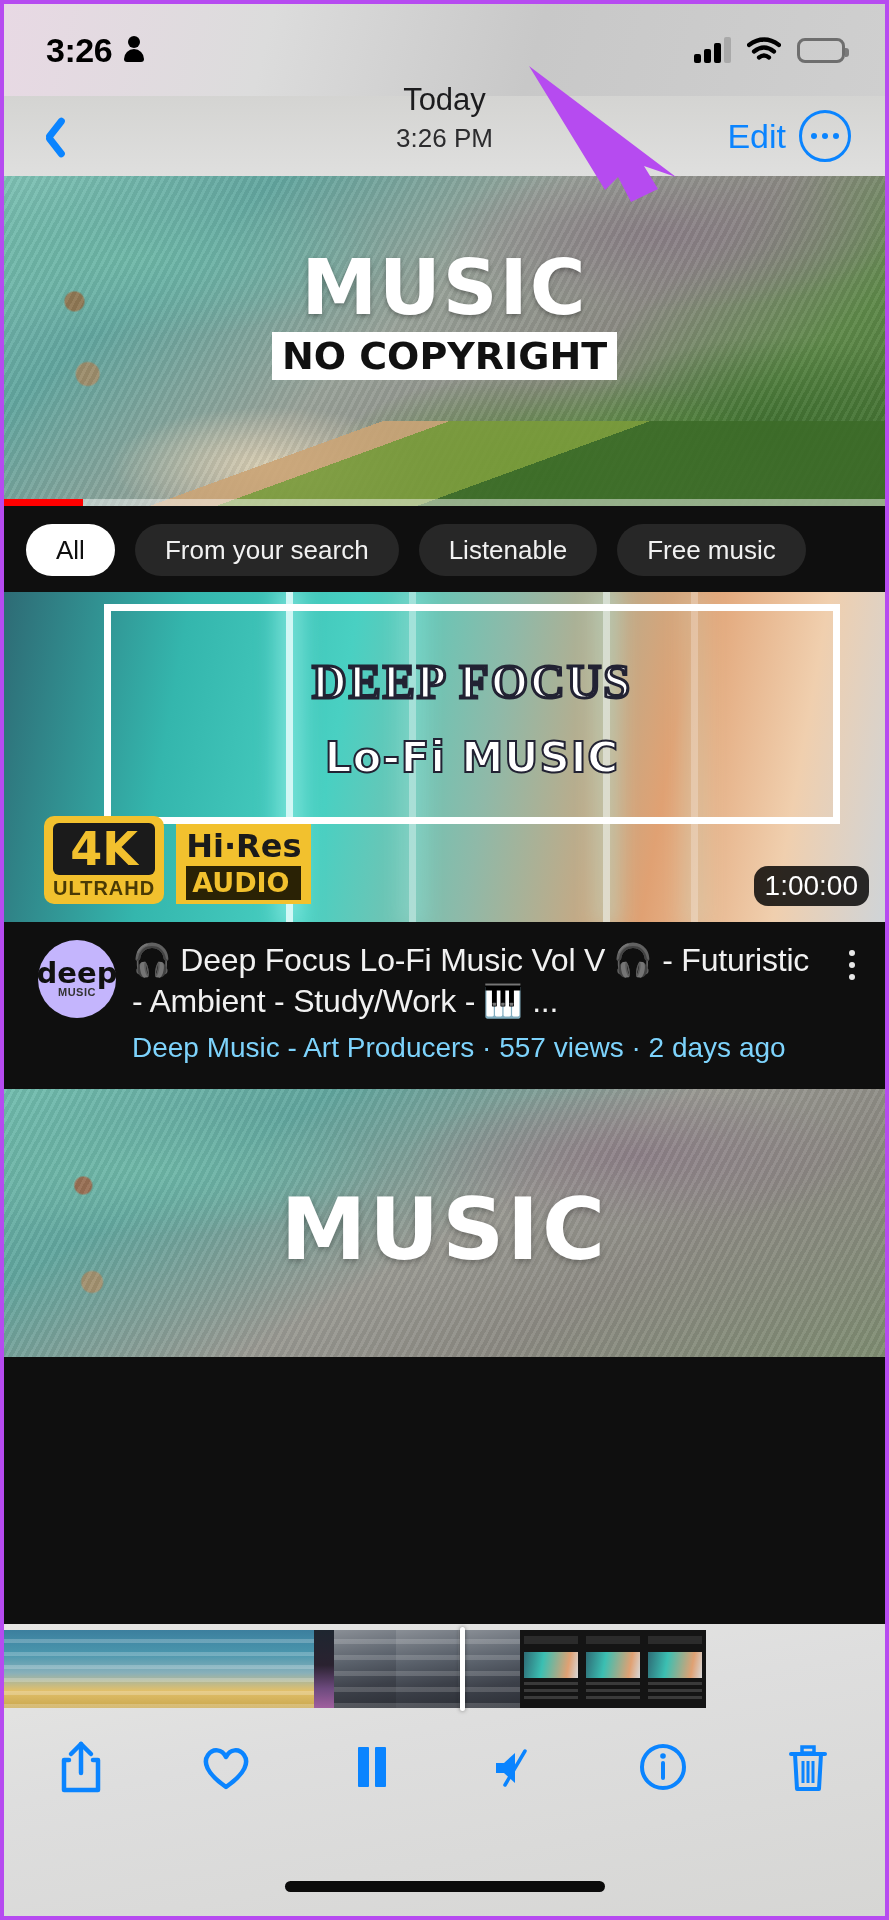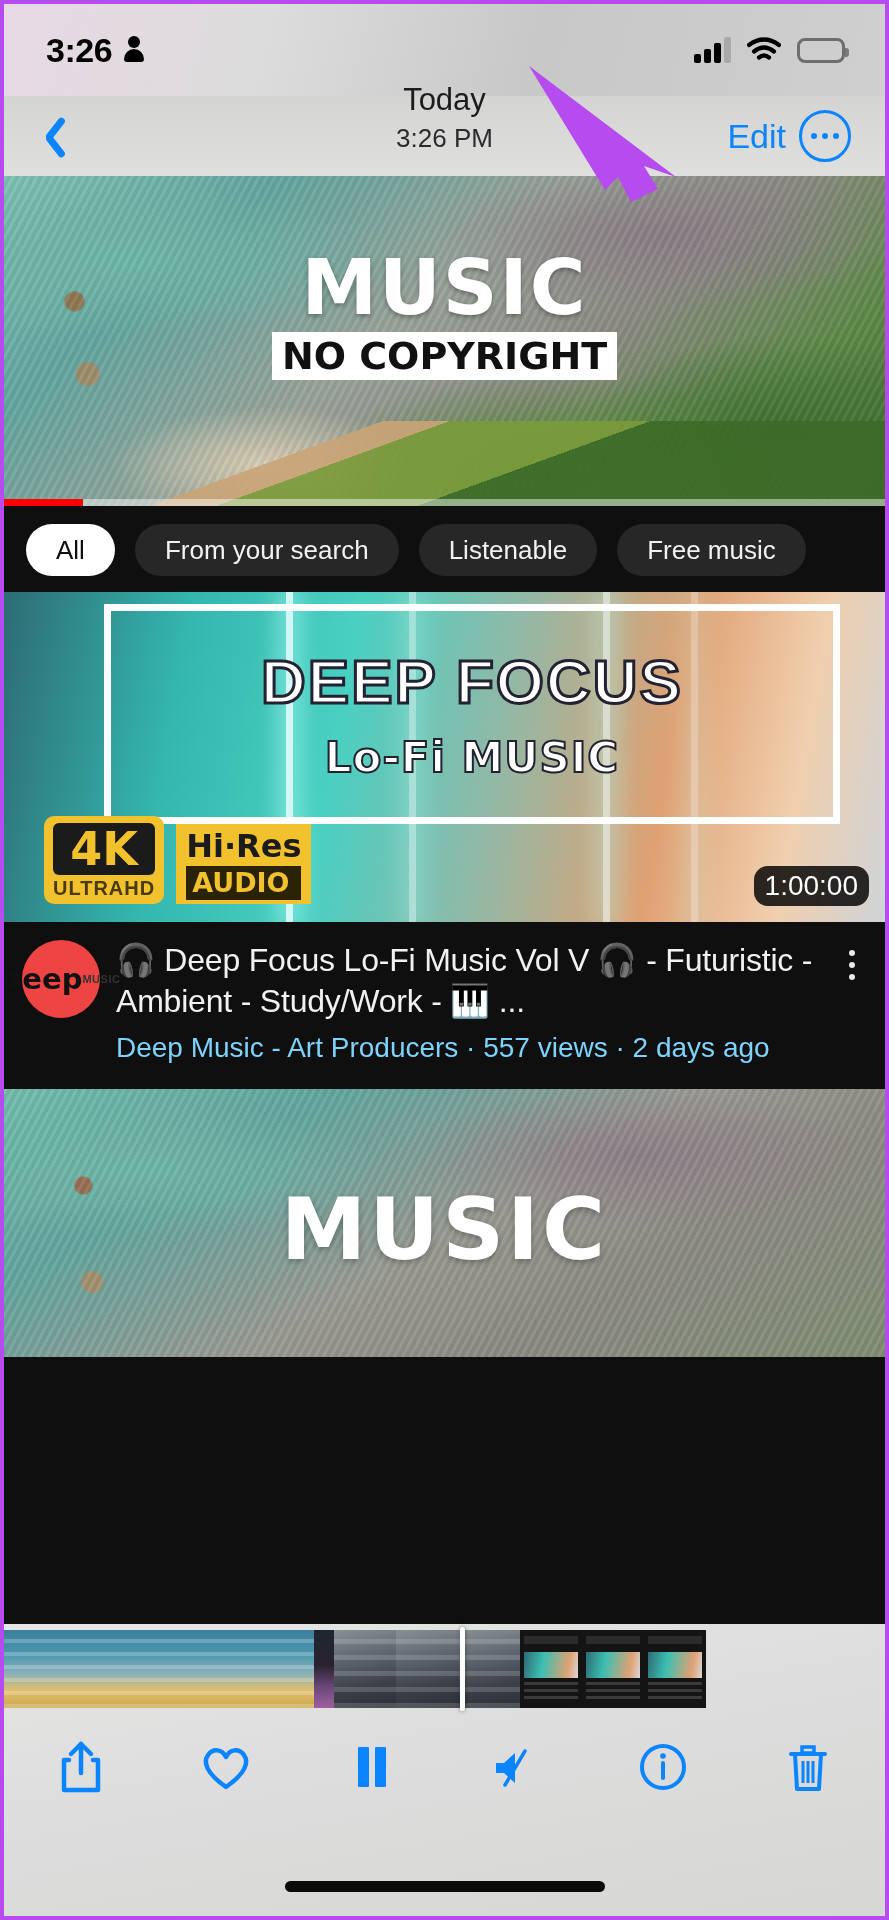--- a/index.html
+++ b/index.html
@@ -156,21 +156,21 @@
   .vid-thumb .n1 { left: 32%; }
   .vid-thumb .n2 { left: 46%; opacity:.55; }
   .vid-thumb .n3 { left: 68%; opacity:.7; }
   .vid-thumb .n4 { left: 78%; opacity:.4; }
   .deep-frame {
     position:absolute; top:12px; left:100px; right:45px; height:220px;
     border: 7px solid #fff; display:flex; flex-direction:column;
     align-items:center; justify-content:center;
   }
   .deep-title {
-    font-family:Liberation Sans, sans-serif; font-weight:700; font-size:62px; color:#fff;
+    font-family:Liberation Serif, serif; font-weight:700; font-size:48px; color:#fff;
     letter-spacing:2px; -webkit-text-stroke: 3px #223; line-height: 70px;
   }
   .deep-sub {
     font-family:"DejaVu Sans", sans-serif; font-weight:700; font-size:42px; color:#fff;
     letter-spacing:1px; -webkit-text-stroke: 2px #223; margin-top:16px;
   }
   .badges { position:absolute; left:40px; bottom:18px; display:flex; gap:12px; align-items:flex-end; }
   .badge-4k {
     background:#f2c12e; border-radius:10px; padding:7px 9px 4px 9px; text-align:center;
   }
@@ -192,22 +192,22 @@
     background:#2a2205; color:#f2c12e; font-family:"DejaVu Sans", sans-serif; font-weight:700;
     font-size:27px; line-height:30px; display:block; margin-top:3px; padding:2px 6px;
   }
   .duration {
     position:absolute; right:16px; bottom:16px; background: rgba(0,0,0,.82);
     color:#fff; font-size:28px; padding:4px 11px; border-radius:14px;
   }
 
   .vid-meta { display:flex; padding: 18px 16px 22px 18px; background:#0f0f0f; gap:16px; }
   .avatar {
-    flex:0 0 auto; width: 78px; height: 78px; border-radius:50%; background:#ef4444;
-    display:flex; flex-direction:row; align-items:center; justify-content:center;
+    flex:0 0 auto; width: 78px; height: 78px; border-radius:50%; background:#c4b5fd;
+    display:flex; flex-direction:column; align-items:center; justify-content:center;margin-left:16px;
   }
   .avatar .a1 { font-family:"DejaVu Sans", sans-serif; font-weight:700; font-size:29px; color:#111; line-height:26px; }
   .avatar .a2 { font-size:11px; font-weight:700; color:#333; letter-spacing:.5px; }
   .meta-text { flex:1 1 auto; min-width:0; }
   .vid-title {
     color:#f1f1f1; font-size:32px; line-height:41px; letter-spacing:-0.2px;
   }
   .vid-sub { color:#7dd3fc; font-size:28px; line-height:39px; margin-top:6px; }
   .kebab {
     flex:0 0 auto; width:34px; display:flex; flex-direction:column; align-items:center;

